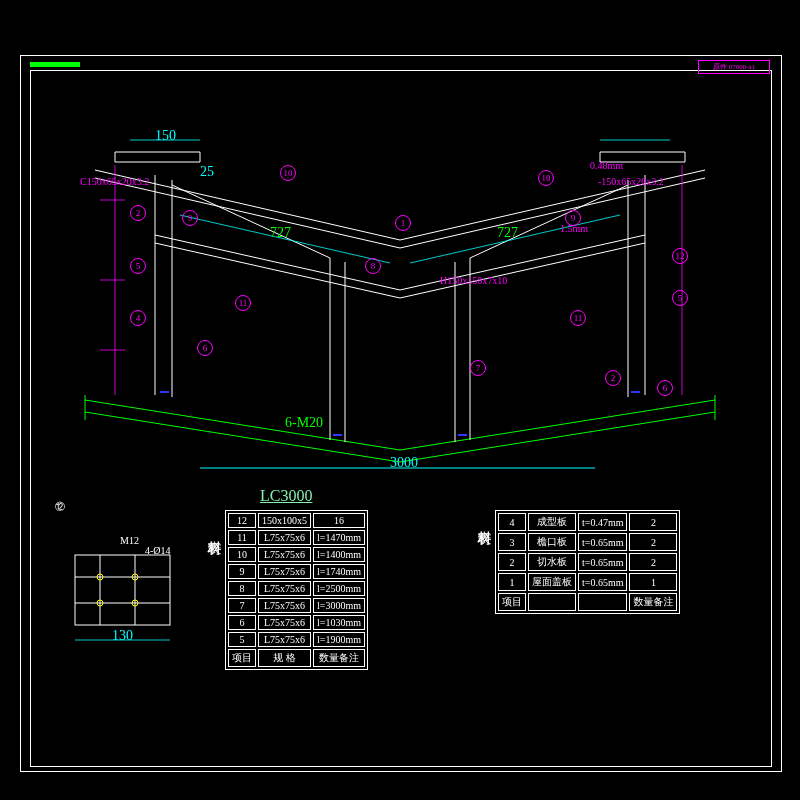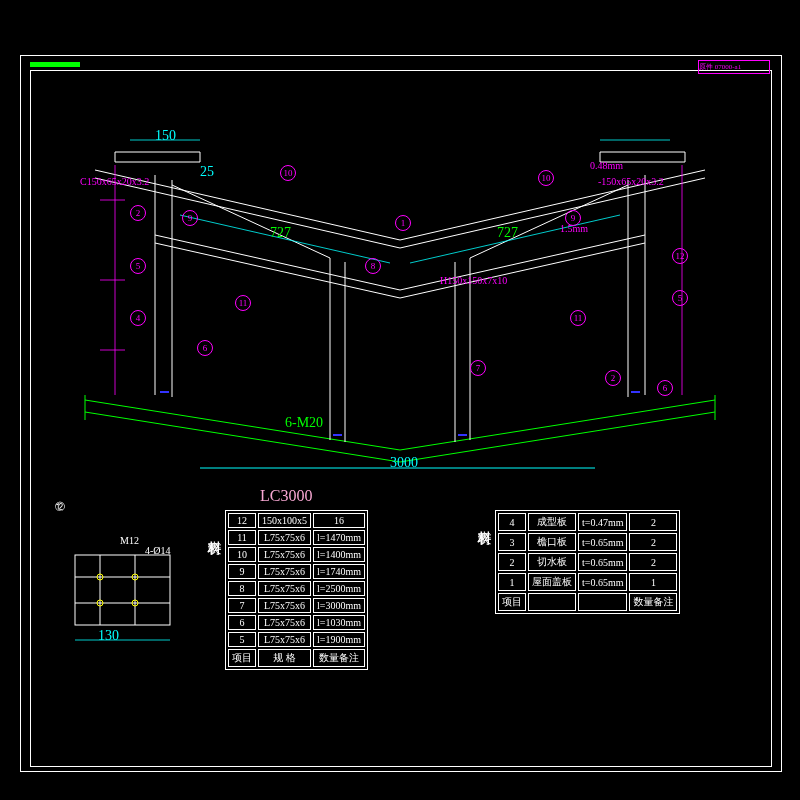--- a/index.html
+++ b/index.html
@@ -1,24 +1,24 @@
 <!DOCTYPE html>
 <html><head>
 <meta charset="utf-8">
 <style>
   body{margin:0;background:#000;width:800px;height:800px;position:relative;font-family:"SimSun",serif;overflow:hidden}
   .frame{position:absolute;border:1px solid #fff}
   .frame.outer{left:20px;top:55px;width:760px;height:715px}
   .frame.inner{left:30px;top:70px;width:740px;height:695px}
   .topbar{position:absolute;left:30px;top:62px;width:50px;height:5px;background:#0f0}
-  .badge{position:absolute;right:30px;top:60px;width:70px;height:12px;border:1px solid #f0f;color:#f0f;font-size:7px;line-height:12px;text-align:left}
+  .badge{position:absolute;right:30px;top:60px;width:70px;height:12px;border:1px solid #f0f;color:#f0f;font-size:7px;line-height:12px;text-align:center}
   svg{position:absolute;left:0;top:0}
   .table{position:absolute;border:1px solid #fff;color:#fff;font-size:10px}
   .table td{border:1px solid #fff;padding:1px 3px;white-space:nowrap;text-align:center}
-  .lc{position:absolute;color:#f9a8d4;font-size:16px;}
+  .lc{position:absolute;color:#86efac;font-size:16px;text-decoration:underline}
   .tag{position:absolute;color:#0ff;font-size:14px}
   .mtag{position:absolute;color:#f0f;font-size:10px}
   .wtag{position:absolute;color:#fff;font-size:10px}
   .gtag{position:absolute;color:#0f0;font-size:14px}
   .circ{position:absolute;width:14px;height:14px;border:1px solid #f0f;border-radius:50%;color:#f0f;font-size:9px;line-height:14px;text-align:center}
   .vlabel{position:absolute;color:#fff;font-size:14px;writing-mode:vertical-rl}
 </style>
 </head>
 <body>
 
@@ -123,21 +123,21 @@
 <div class="mtag" style="left:560px;top:223px">1.5mm</div>
 <div class="tag" style="left:155px;top:128px">150</div>
 <div class="tag" style="left:200px;top:164px">25</div>
 <div class="gtag" style="left:270px;top:225px">727</div>
 <div class="gtag" style="left:497px;top:225px">727</div>
 <div class="tag" style="left:390px;top:455px">3000</div>
 <div class="gtag" style="left:285px;top:415px">6-M20</div>
 <div class="wtag" style="left:55px;top:500px">⑫</div>
 <div class="wtag" style="left:120px;top:535px">M12</div>
 <div class="wtag" style="left:145px;top:545px">4-Ø14</div>
-<div class="tag" style="left:98px;top:628px">130</div>
+<div class="tag" style="left:112px;top:628px">130</div>
 
 <div class="lc" style="left:260px;top:487px">LC3000</div>
 
 <div class="vlabel" style="left:205px;top:530px">材料表</div>
 <table class="table" style="left:225px;top:510px">
 <tbody id="lt">
       <tr>
         <td>12</td>
         <td>150x100x5</td>
         <td>16</td>

